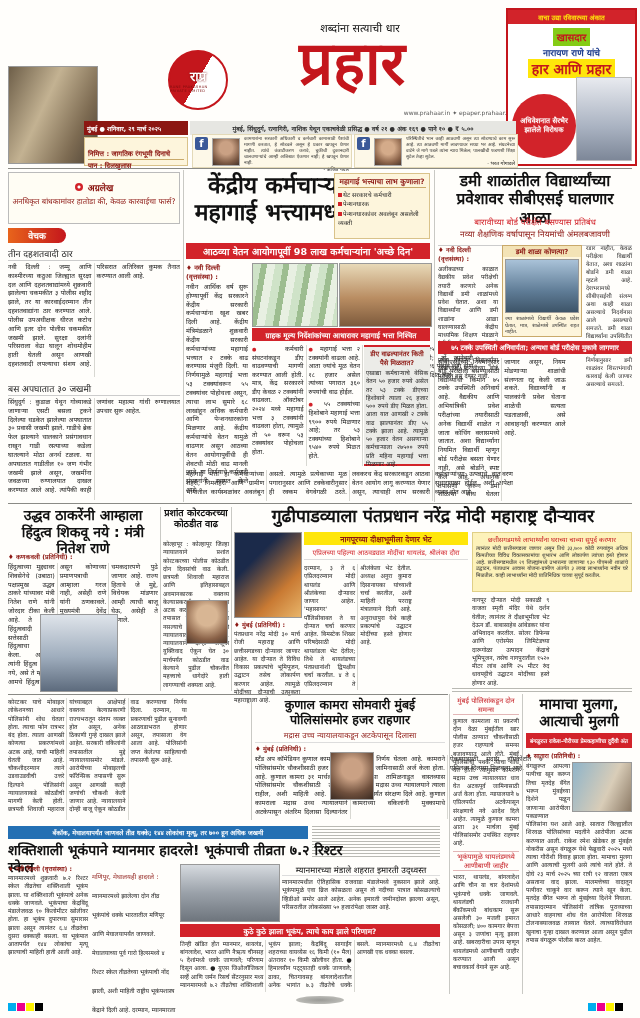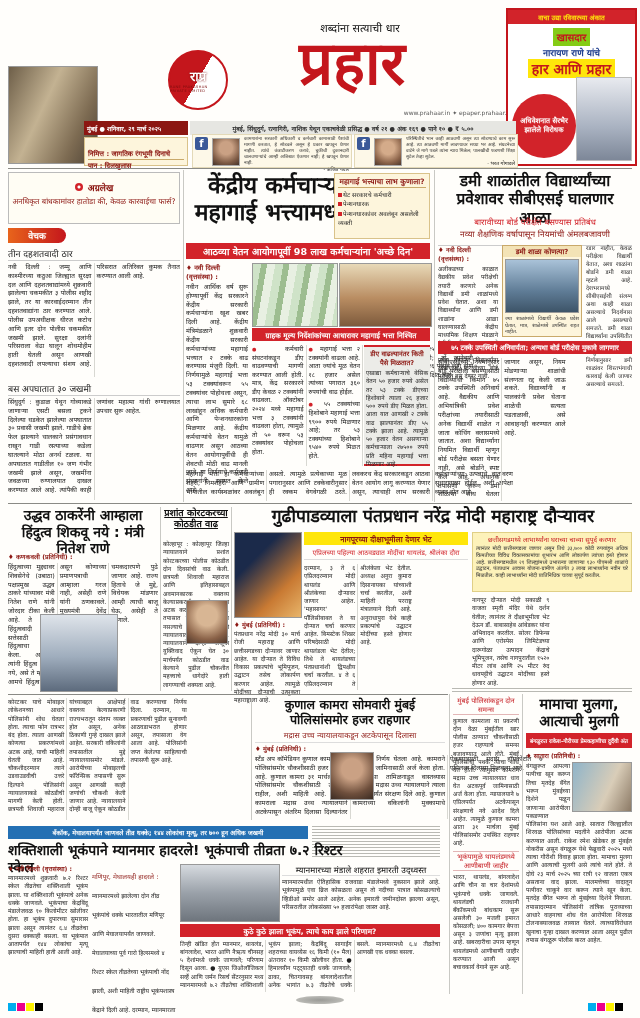--- a/index.html
+++ b/index.html
@@ -189,21 +189,21 @@
 
   <div class="t hl ctr" style="left:8px;top:507px;width:150px;height:42px;font-size:14px;">उद्धव ठाकरेंनी आम्हाला हिंदुत्व शिकवू नये : मंत्री नितेश राणे</div>
   <div class="t" style="left:8px;top:552px;width:150px;height:139px;">
     <div class="dateline" style="font-size:6.4px;">♦ कणकवली (प्रतिनिधी) :</div>
     <div class="body-sm jc cols3" style="height:128px;margin-top:2px;">हिंदुत्वाच्या मुद्द्यावर शिवसेनेचे (उबाठा) पक्षप्रमुख उद्धव ठाकरे यांच्यावर मंत्री नितेश राणे यांनी जोरदार टीका केली आहे. ते कधीच हिंदुत्ववादी नव्हते; सत्तेसाठी त्यांनी हिंदुत्वाचा वापर केला. आम्हाला त्यांनी हिंदुत्व शिकवू नये, असे ते म्हणाले. आमचे हिंदुत्व प्रखर असून कोणाच्या प्रमाणपत्राची आम्हाला गरज नाही, असेही राणे यांनी ठणकावले. मुख्यमंत्री देवेंद्र फडणवीस यांच्या नेतृत्वाखाली प्रत्येकाला न्याय देण्याचे काम राज्य सरकार करत आहे. आम्ही राज्य प्रगतीशील राज्य म्हणून अधिक चमकदारपणे पुढे जाणार आहे. राज्य हिताचे जे मुद्दे, विधेयक मांडणार आम्ही त्याची बाजू घेऊ, असेही ते म्हणाले.</div>
   </div>
   <div class="t photo" style="left:40px;top:614px;width:76px;height:76px;background:linear-gradient(#dfe4ea,#9fadbd 55%,#5d6b7d);"></div>
 
   <div class="vr" style="left:160px;top:507px;height:184px;"></div>
 
-  <div class="t hl ctr" style="left:163px;top:507px;width:66px;height:30px;font-size:9.4px;text-decoration:underline;">प्रशांत कोरटकरच्या कोठडीत वाढ</div>
+  <div class="t hl ctr" style="left:163px;top:507px;width:66px;height:30px;font-size:9.4px;">प्रशांत कोरटकरच्या कोठडीत वाढ</div>
   <div class="t body-sm jc" style="left:163px;top:540px;width:66px;height:150px;font-size:6px;">कोल्हापूर : कोल्हापूर जिल्हा न्यायालयाने प्रशांत कोरटकरच्या पोलीस कोठडीत दोन दिवसांची वाढ केली. छत्रपती शिवाजी महाराज आणि इतिहासाबद्दल अवमानकारक वक्तव्य केल्याप्रकरणी कोरटकरला अटक करण्यात आली होती. तपासात तो सहकार्य करत नसल्याचे सरकारी वकिलांनी न्यायालयात सांगितले. न्यायालयाने दोन्ही बाजूंचा युक्तिवाद ऐकून घेत ३० मार्चपर्यंत कोठडीत वाढ केल्याने पुढील चौकशीत महत्त्वाचे धागेदोरे हाती लागण्याची शक्यता आहे.</div>
   <div class="t photo" style="left:186px;top:600px;width:40px;height:42px;background:radial-gradient(circle at 50% 35%,#d8b694 30%,#8a6248 70%,#4e382c);"></div>
 
   <div class="vr" style="left:231px;top:507px;height:184px;"></div>
 
   <div class="t hl ctr" style="left:234px;top:506px;width:398px;height:22px;font-size:17.5px;">गुढीपाडव्याला पंतप्रधान नरेंद्र मोदी महाराष्ट्र दौऱ्यावर</div>
   <div class="t photo" style="left:234px;top:532px;width:66px;height:84px;background:linear-gradient(135deg,#1b2a4a 30%,#c97a33 70%,#e8b56a);"></div>
   <div class="t" style="left:234px;top:620px;width:66px;height:70px;">
     <div class="dateline" style="font-size:6.4px;">♦ मुंबई (प्रतिनिधी) :</div>
     <div class="body-sm jc" style="font-size:6px;margin-top:1px;">पंतप्रधान नरेंद्र मोदी ३० मार्च रोजी महाराष्ट्र आणि छत्तीसगडच्या दौऱ्यावर जाणार आहेत. या दौऱ्यात ते विविध विकास प्रकल्पांचे भूमिपूजन, उद्घाटन तसेच लोकार्पण करणार आहेत. त्यामुळे मोदींच्या दौऱ्याची उत्सुकता महाराष्ट्राला आहे.</div>

